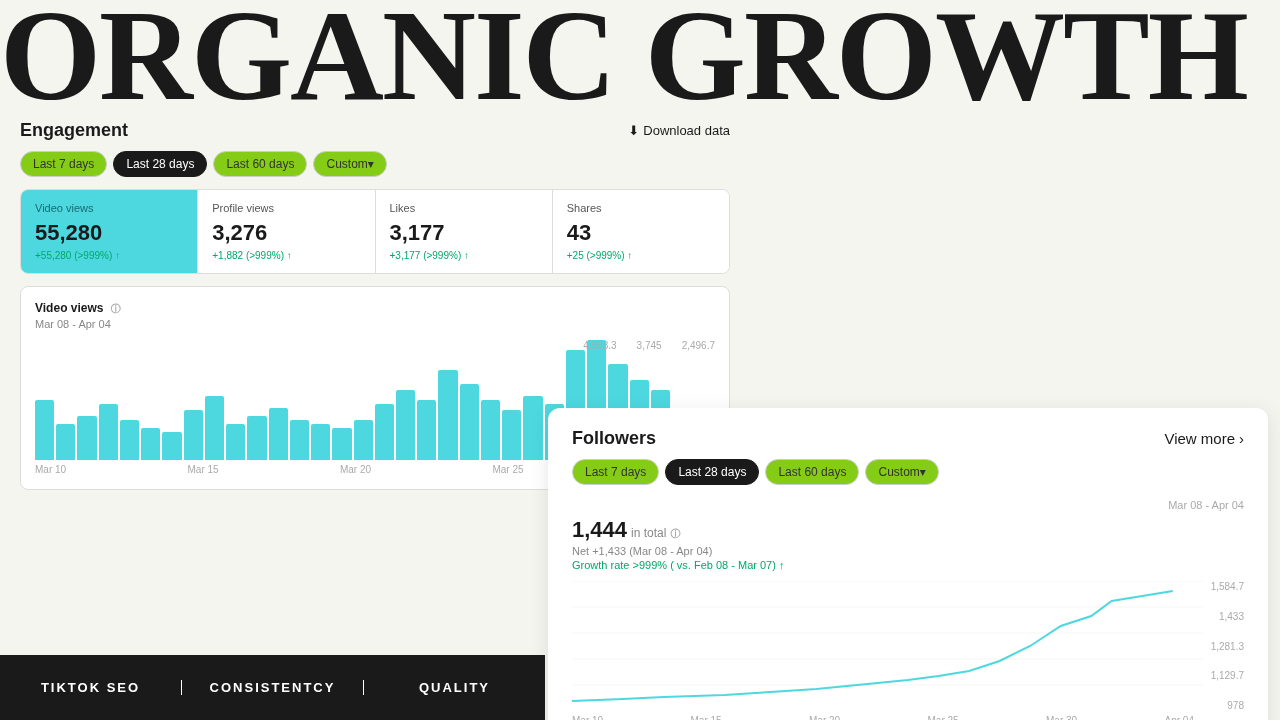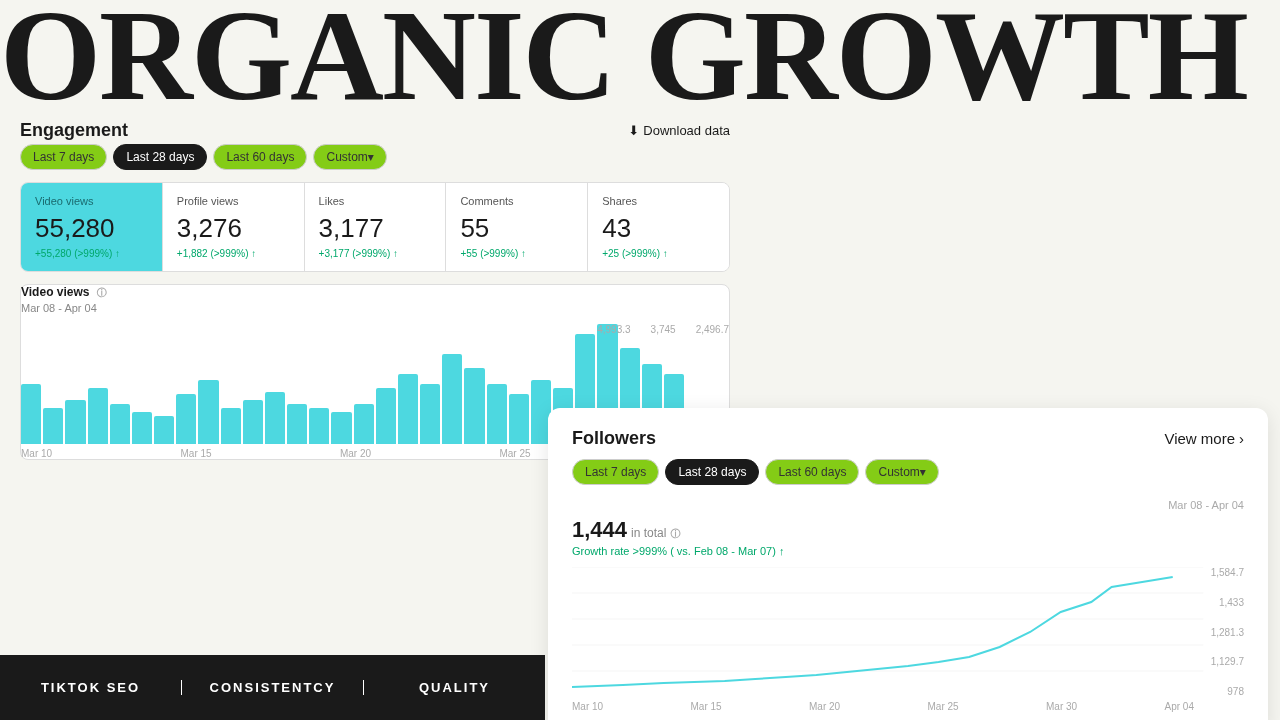--- a/index.html
+++ b/index.html
@@ -36,21 +36,21 @@
       width: 710px;
       background: #f5f5f0;
       z-index: 10;
       padding: 10px 0;
     }
 
     .engagement-header {
       display: flex;
       justify-content: space-between;
       align-items: center;
-      margin-bottom: 3px;
+      margin-bottom: 10px;
     }
 
     .engagement-title {
       font-size: 18px;
       font-weight: 600;
       color: #1a1a1a;
     }
 
     .download-btn {
       font-size: 13px;
@@ -120,42 +120,42 @@
       font-size: 11px;
       color: #555;
       margin-bottom: 6px;
     }
 
     .metric-tile.active .metric-label {
       color: #1a6a6e;
     }
 
     .metric-value {
-      font-size: 26px;
-      font-weight: 400;
+      font-size: 22px;
+      font-weight: 700;
       color: #1a1a1a;
       margin-bottom: 4px;
     }
 
     .metric-tile.active .metric-value {
       color: #1a1a1a;
     }
 
     .metric-change {
       font-size: 10px;
       color: #00a86b;
     }
 
     
     .chart-section {
       margin-top: 12px;
       background: white;
       border: 1px solid #ddd;
       border-radius: 8px;
-      padding: 0;
+      padding: 14px;
     }
 
     .chart-label {
       font-size: 12px;
       font-weight: 600;
       color: #1a1a1a;
       margin-bottom: 2px;
     }
 
     .chart-date-range {
@@ -379,25 +379,20 @@
     </div>
     <div class="metric-tile">
       <div class="metric-label">Profile views</div>
       <div class="metric-value">3,276</div>
       <div class="metric-change">+1,882 (&gt;999%) ↑</div>
     </div>
     <div class="metric-tile">
       <div class="metric-label">Likes</div>
       <div class="metric-value">3,177</div>
       <div class="metric-change">+3,177 (&gt;999%) ↑</div>
-    </div>
-    <div class="metric-tile">
-      <div class="metric-label">Comments</div>
-      <div class="metric-value">55</div>
-      <div class="metric-change">+55 (&gt;999%) ↑</div>
     </div>
     <div class="metric-tile">
       <div class="metric-label">Shares</div>
       <div class="metric-value">43</div>
       <div class="metric-change">+25 (&gt;999%) ↑</div>
     </div>
   </div>
 
   <div class="chart-section">
     <div class="chart-label">
@@ -474,20 +469,21 @@
   </div>
 
   <div class="followers-date-range">Mar 08 - Apr 04</div>
 
   <div class="followers-stats">
     <div class="followers-count">
       <span>1,444</span>
       <span class="followers-in-total">in total</span>
       <span style="font-size:10px; color:#aaa;">ⓘ</span>
     </div>
+    <div class="followers-net">Net +1,433 (Mar 08 - Apr 04)</div>
     <div class="followers-growth">Growth rate &gt;999% ( vs. Feb 08 - Mar 07) ↑</div>
   </div>
 
   <div class="line-chart-container">
     <svg width="100%" height="130" viewBox="0 0 660 130" preserveAspectRatio="none">
 
       <line x1="0" y1="0" x2="620" y2="0" stroke="#eee" stroke-width="0.5"></line>
       <line x1="0" y1="26" x2="620" y2="26" stroke="#eee" stroke-width="0.5"></line>
       <line x1="0" y1="52" x2="620" y2="52" stroke="#eee" stroke-width="0.5"></line>
       <line x1="0" y1="78" x2="620" y2="78" stroke="#eee" stroke-width="0.5"></line>

